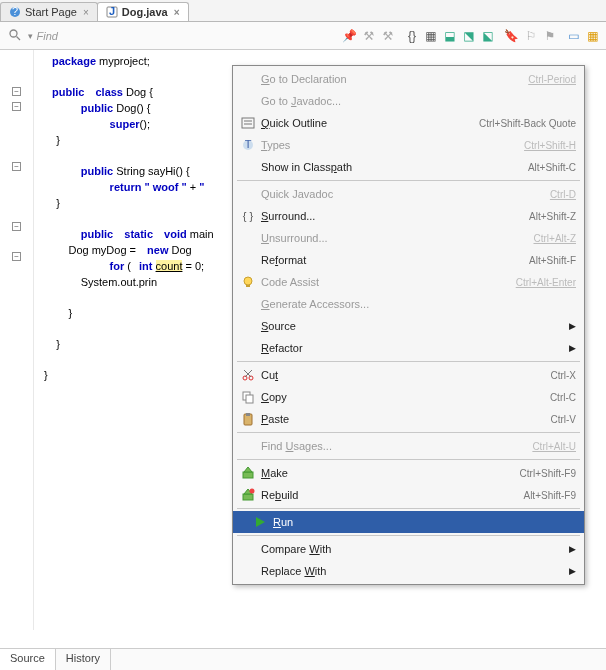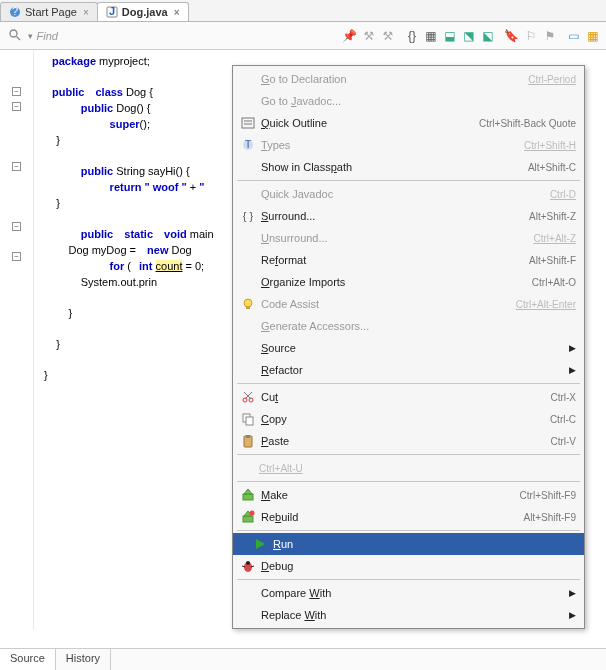--- a/index.html
+++ b/index.html
@@ -198,25 +198,20 @@
     <div class="mi dis">
       <span class="mic"></span>
       <span class="mlab"><span class="u">U</span>nsurround...</span>
       <span class="msc">Ctrl+Alt-Z</span>
     </div>
     <div class="mi">
       <span class="mic"></span>
       <span class="mlab">Re<span class="u">f</span>ormat</span>
       <span class="msc">Alt+Shift-F</span>
     </div>
-    <div class="mi">
-      <span class="mic"></span>
-      <span class="mlab"><span class="u">O</span>rganize Imports</span>
-      <span class="msc">Ctrl+Alt-O</span>
-    </div>
     <div class="mi dis">
       <span class="mic">
         <svg width="14" height="14">
           <circle cx="7" cy="6" r="4" fill="#ffd75a" stroke="#c9a030"></circle>
           <rect x="5" y="10" width="4" height="2" fill="#c9a030"></rect>
         </svg>
       </span>
       <span class="mlab">Code Assist</span>
       <span class="msc">Ctrl+Alt-Enter</span>
     </div>
@@ -263,20 +258,21 @@
           <rect x="3" y="2" width="8" height="11" rx="1" fill="#d9b36b" stroke="#a07030"></rect>
           <rect x="5" y="1" width="4" height="3" fill="#888"></rect>
         </svg>
       </span>
       <span class="mlab"><span class="u">P</span>aste</span>
       <span class="msc">Ctrl-V</span>
     </div>
     <div class="sep"></div>
     <div class="mi dis">
       <span class="mic"></span>
+      <span class="mlab">Find <span class="u">U</span>sages...</span>
       <span class="msc">Ctrl+Alt-U</span>
     </div>
     <div class="sep"></div>
     <div class="mi">
       <span class="mic">
         <svg width="14" height="14">
           <rect x="2" y="6" width="10" height="6" fill="#7b5" stroke="#493"></rect>
           <polygon points="7,1 11,6 3,6" fill="#7b5" stroke="#493"></polygon>
         </svg>
       </span>
@@ -296,31 +292,20 @@
     </div>
     <div class="sep"></div>
     <div class="mi sel">
       <span class="mic">
         <svg width="14" height="14">
           <polygon points="3,2 12,7 3,12" fill="#3a3"></polygon>
         </svg>
       </span>
       <span class="mlab"><span class="u">R</span>un</span>
     </div>
-    <div class="mi">
-      <span class="mic">
-        <svg width="14" height="14">
-          <ellipse cx="7" cy="8" rx="4" ry="5" fill="#d44"></ellipse>
-          <circle cx="7" cy="4" r="2" fill="#222"></circle>
-          <line x1="1" y1="7" x2="4" y2="8" stroke="#222"></line>
-          <line x1="13" y1="7" x2="10" y2="8" stroke="#222"></line>
-        </svg>
-      </span>
-      <span class="mlab"><span class="u">D</span>ebug</span>
-    </div>
     <div class="sep"></div>
     <div class="mi">
       <span class="mic"></span>
       <span class="mlab">Compare <span class="u">W</span>ith</span>
       <span class="arr">▶</span>
     </div>
     <div class="mi">
       <span class="mic"></span>
       <span class="mlab">Replace <span class="u">W</span>ith</span>
       <span class="arr">▶</span>

